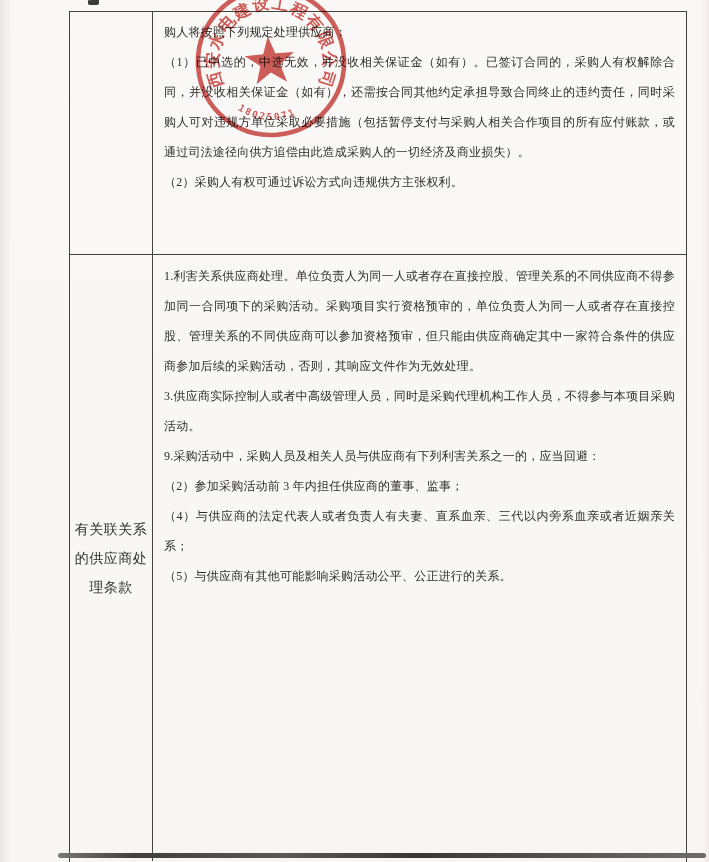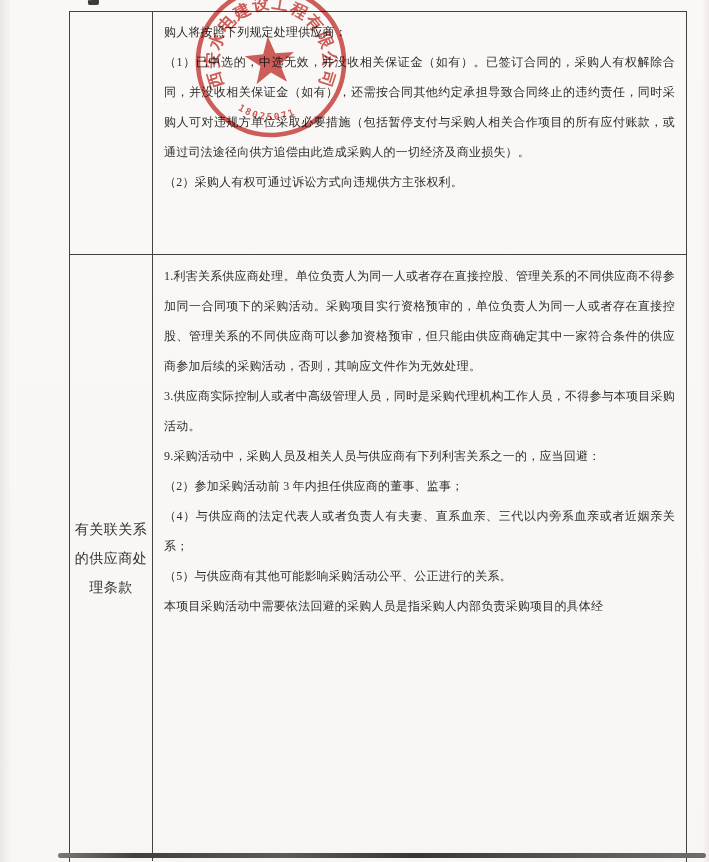--- a/index.html
+++ b/index.html
@@ -90,21 +90,20 @@
       <div class="label-cell">
         <div class="label-text">有关联关系的供应商处理条款</div>
       </div>
       <div class="content-cell">
           <p class="para">1.利害关系供应商处理。单位负责人为同一人或者存在直接控股、管理关系的不同供应商不得参加同一合同项下的采购活动。采购项目实行资格预审的，单位负责人为同一人或者存在直接控股、管理关系的不同供应商可以参加资格预审，但只能由供应商确定其中一家符合条件的供应商参加后续的采购活动，否则，其响应文件作为无效处理。</p>
           <p class="para">3.供应商实际控制人或者中高级管理人员，同时是采购代理机构工作人员，不得参与本项目采购活动。</p>
           <p class="para">9.采购活动中，采购人员及相关人员与供应商有下列利害关系之一的，应当回避：</p>
           <p class="para">（2）参加采购活动前 3 年内担任供应商的董事、监事；</p>
           <p class="para">（4）与供应商的法定代表人或者负责人有夫妻、直系血亲、三代以内旁系血亲或者近姻亲关系；</p>
           <p class="para">（5）与供应商有其他可能影响采购活动公平、公正进行的关系。</p>
-          <p class="para">本项目采购活动中需要依法回避的采购人员是指采购人内部负责采购项目的具体经</p>
         </div>
     </div>
 
   </div>
 
   <svg class="seal" viewBox="0 0 172 162">
     <g transform="rotate(-5 86 78)" fill="none">
       <circle cx="86" cy="78" r="73" stroke="#c8403c" stroke-width="4.6"></circle>
       <path id="sealArc" d="M 38,100.4 A 53,53 0 1 1 134,100.4" fill="none"></path>
       <path id="sealNumArc" d="M 38,110.5 A 58,58 0 0 0 134,110.5" fill="none"></path>

